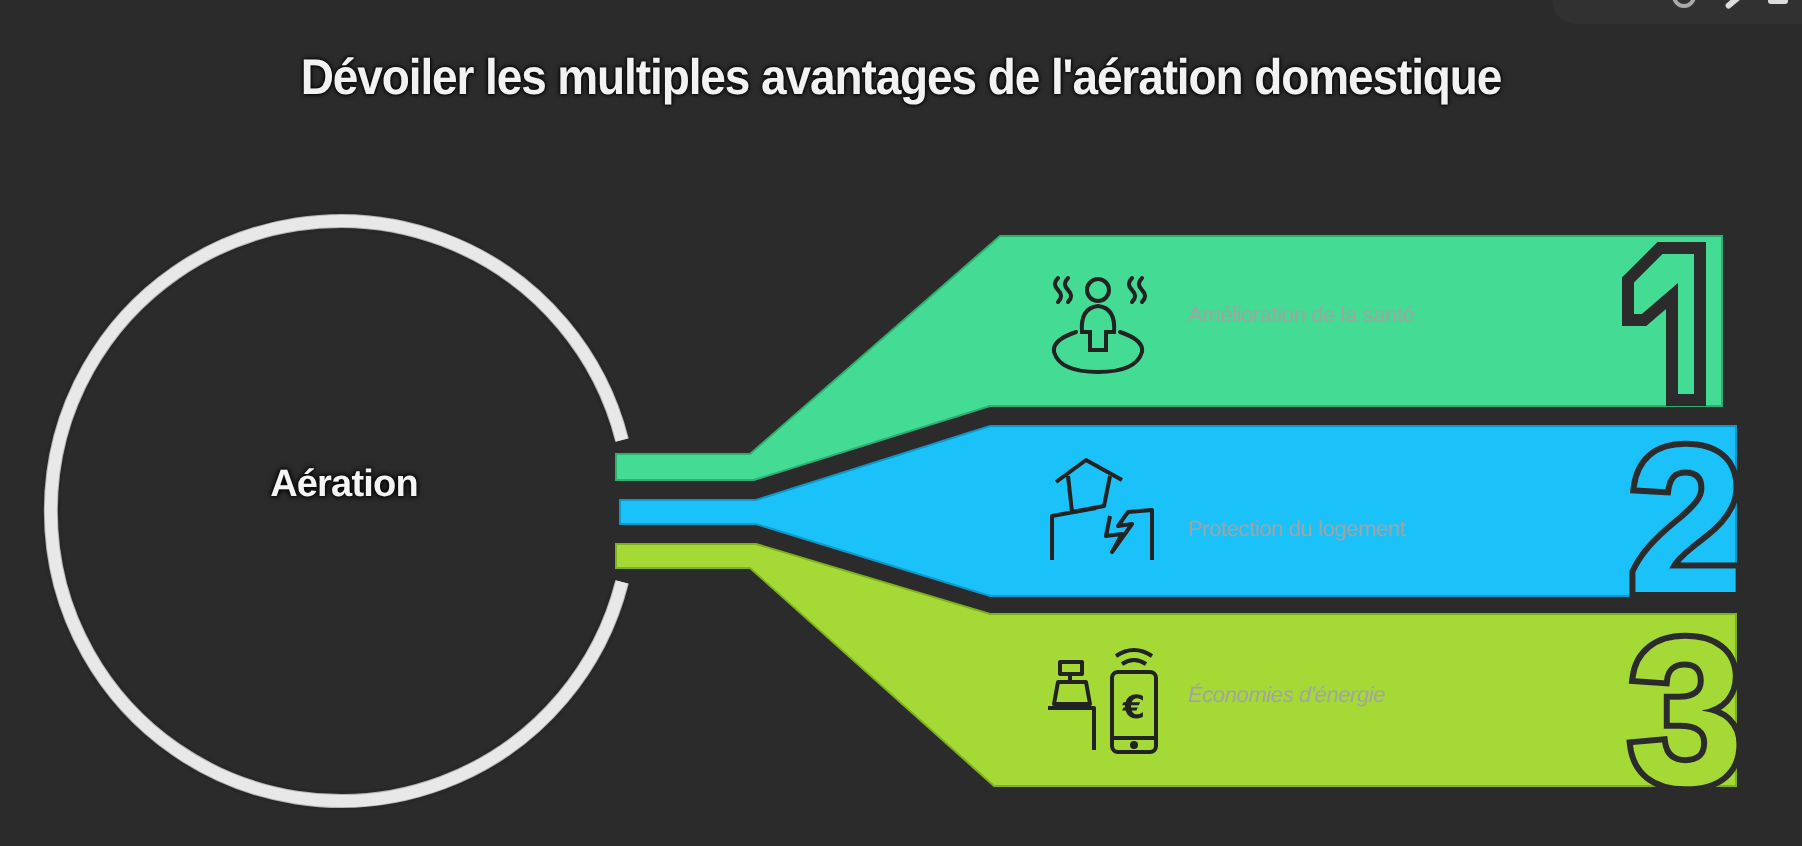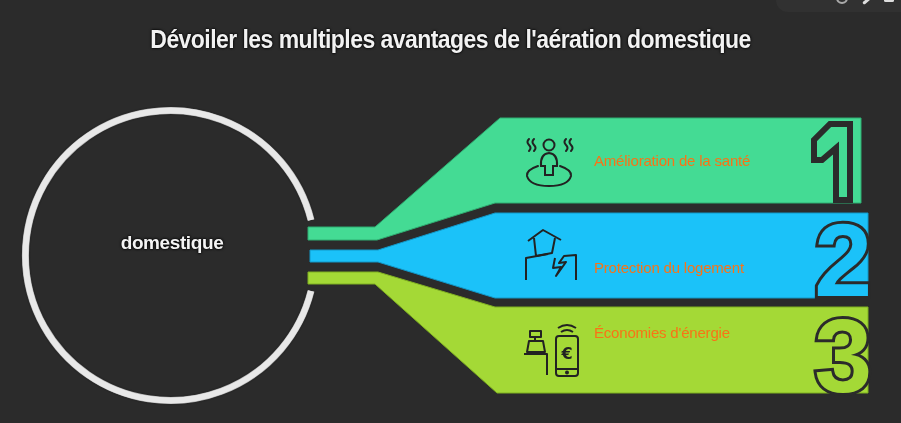--- a/index.html
+++ b/index.html
@@ -24,21 +24,21 @@
     position: absolute; top: 13px; width: 10px; height: 3px; background: #ddd; border-radius: 2px;
   }
   svg.diagram { position: absolute; left: 0; top: 0; }
   .center-label {
     position: absolute; left: 72px; top: 230px; width: 200px;
     text-align: center; color: #f4f4f4; font-weight: bold; font-size: 19px; line-height: 26px;
     text-shadow: 0 0 3px #000, 0 0 2px #000;
     letter-spacing: -0.4px;
   }
   .item-label {
-    position: absolute; color: #f97316; font-size: 15px; letter-spacing: -0.2px;
+    position: absolute; color: #a3a3a3; font-size: 11px; letter-spacing: -0.2px;
     white-space: nowrap;
   }
 </style>
 </head>
 <body>
 
 <div class="toolbar">
   <span style="left:60px;width:8px;height:8px;top:6px;border:2px solid #aaa;background:none;border-radius:50%;"></span>
   <span style="left:86px;transform:rotate(-40deg);"></span>
   <span style="left:108px;"></span>
@@ -91,18 +91,18 @@
     <path d="M 524 354 L 547 354 L 547 375"></path>
     <path d="M 558 328 Q 567 322 576 328 M 561 332 Q 567 328 573 332"></path>
     <rect x="556" y="336" width="22" height="40" rx="3"></rect>
     <path d="M 556 369 L 578 369"></path>
     <circle cx="567" cy="372.5" r="1" fill="#222"></circle>
     <text x="567" y="359" text-anchor="middle" font-family="DejaVu Sans, sans-serif" font-size="16" font-weight="bold" fill="#222" stroke="none">€</text>
   </g>
 </svg>
 
 <div class="center-label">
-  <div>domestique</div>
+  <div>Aération</div>
 </div>
 
 <div class="item-label" style="left:594px; top:152px;">Amélioration de la santé</div>
 <div class="item-label" style="left:594px; top:259px;">Protection du logement</div>
-<div class="item-label" style="left:594px; top:324px;">Économies d'énergie</div>
+<div class="item-label" style="left:594px; top:342px;font-style:italic;">Économies d'énergie</div>
 
 </body></html>

